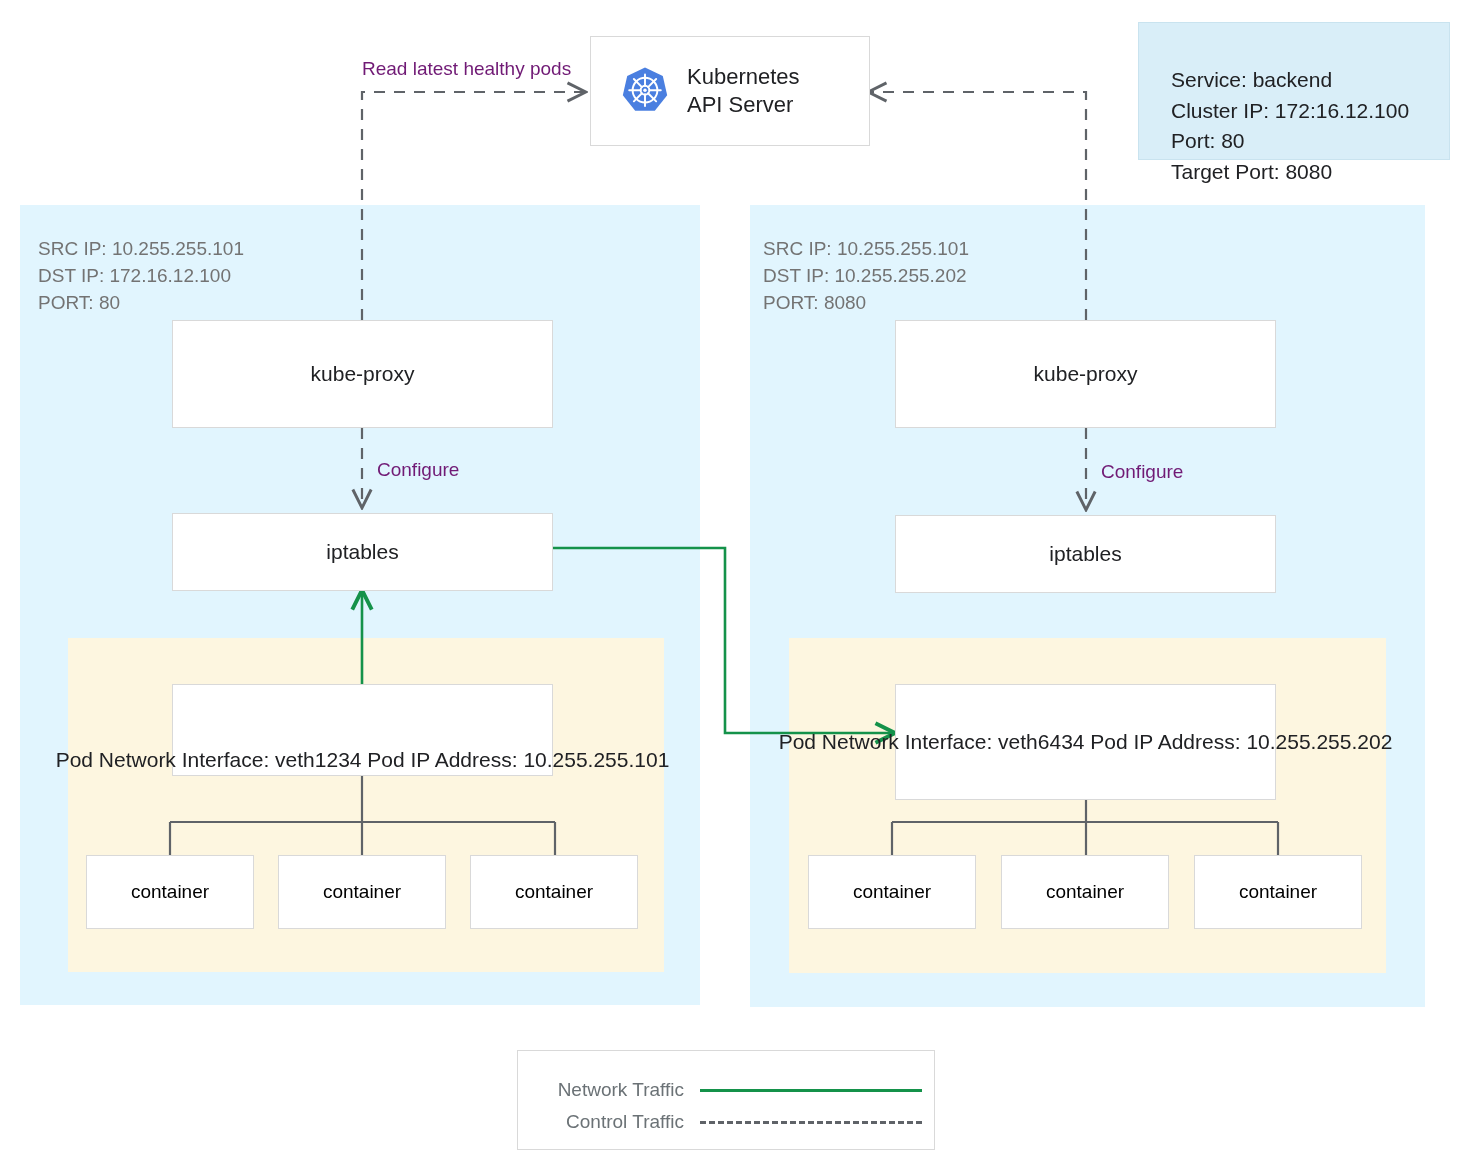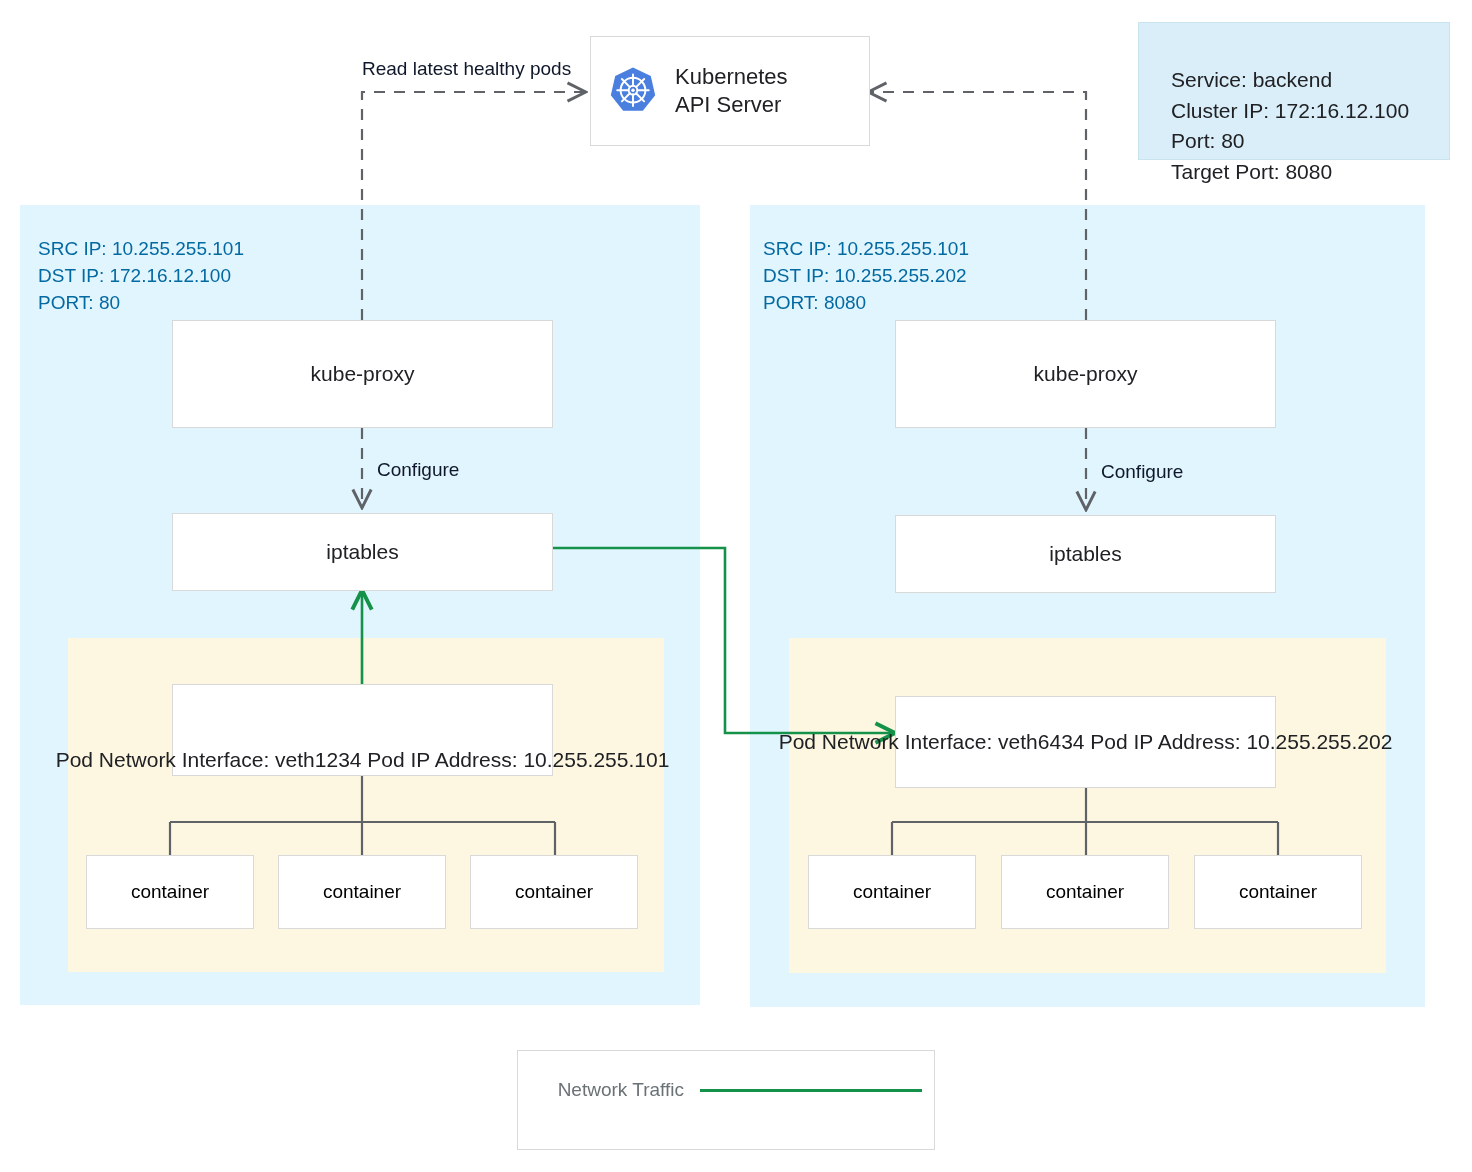--- a/index.html
+++ b/index.html
@@ -67,60 +67,60 @@
     white-space: nowrap;
   }
 
   
   #api-server-box {
     display: flex;
     flex-direction: row;
     align-items: center;
     justify-content: flex-start;
     gap: 16px;
-    padding-left: 16px;
+    padding-left: 28px;
   }
   #api-server-title {
     font-size: 22px;
     line-height: 1.28;
     color: #202124;
     text-align: left;
     white-space: pre-line;
   }
   .k8s-logo {
     flex: 0 0 auto;
     width: 52px;
     height: 52px;
   }
 
   
   .flow-info {
     position: absolute;
     font-size: 19px;
     line-height: 1.42;
-    color: #0369a1;
+    color: #737373;
     white-space: pre-line;
   }
   #service-info-box {
     position: absolute;
     background: #d9eef8;
     border: 1px solid #c9e3ef;
     box-sizing: border-box;
     padding: 12px 32px;
     font-size: 21px;
     line-height: 1.45;
     color: #202124;
     white-space: pre-line;
   }
 
   
   .edge-caption {
     position: absolute;
     font-size: 19px;
-    color: #0f172a;
+    color: #701a75;
     white-space: nowrap;
   }
 
   
   #legend-box {
     position: absolute;
     background: #ffffff;
     border: 1px solid #d9d9d9;
     box-sizing: border-box;
     padding-left: 48px;
@@ -254,35 +254,39 @@
 PORT: 8080</div>
 
   <div class="wbox" style="left:895px; top:320px; width:381px; height:108px;">
     <span class="wbox-label">kube-proxy</span>
   </div>
 
   <div class="wbox" style="left:895px; top:515px; width:381px; height:78px;">
     <span class="wbox-label">iptables</span>
   </div>
 
-  <div class="wbox" style="left:895px; top:684px; width:381px; height:92px;margin-top:12px;">
+  <div class="wbox" style="left:895px; top:684px; width:381px; height:116px;">
     <span class="pod-if-label">Pod Network Interface: veth6434
 Pod IP Address: 10.255.255.202</span>
   </div>
 
   <div class="wbox" style="left:808px; top:855px; width:168px; height:74px;">
     <span class="container-label">container</span>
   </div>
   <div class="wbox" style="left:1001px; top:855px; width:168px; height:74px;">
     <span class="container-label">container</span>
   </div>
   <div class="wbox" style="left:1194px; top:855px; width:168px; height:74px;">
     <span class="container-label">container</span>
   </div>
 
   <div id="legend-box" style="left:517px; top:1050px; width:418px; height:100px;">
     <div class="legend-row" style="left:16px; top:28px;">
       <span class="legend-label">Network Traffic</span>
       <span class="legend-swatch solid"></span>
     </div>
+    <div class="legend-row" style="left:16px; top:60px;">
+      <span class="legend-label">Control Traffic</span>
+      <span class="legend-swatch dashed"></span>
+    </div>
   </div>
 
 </div>
 
 </body></html>

